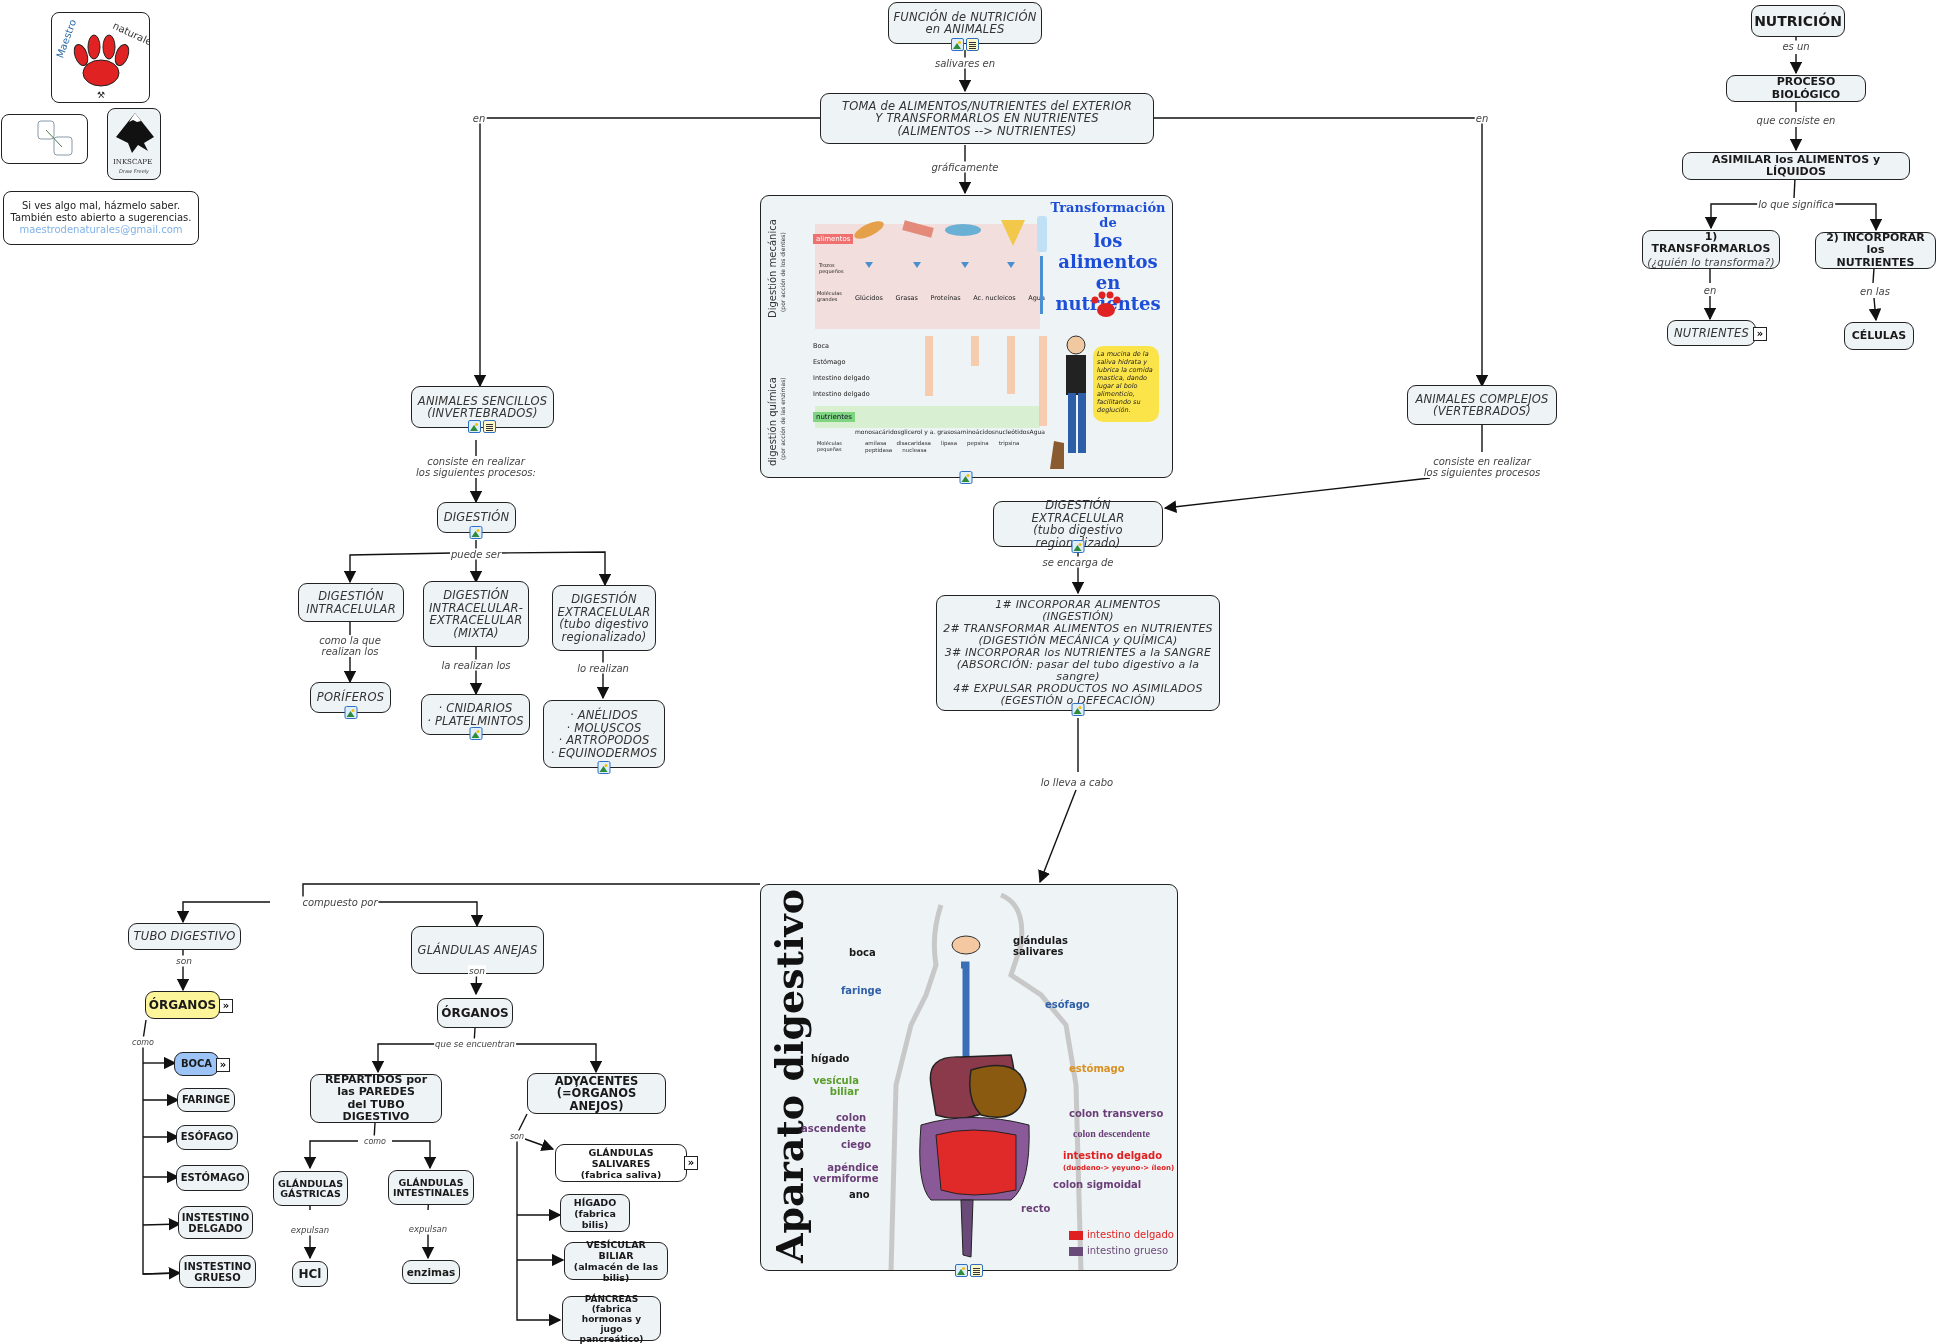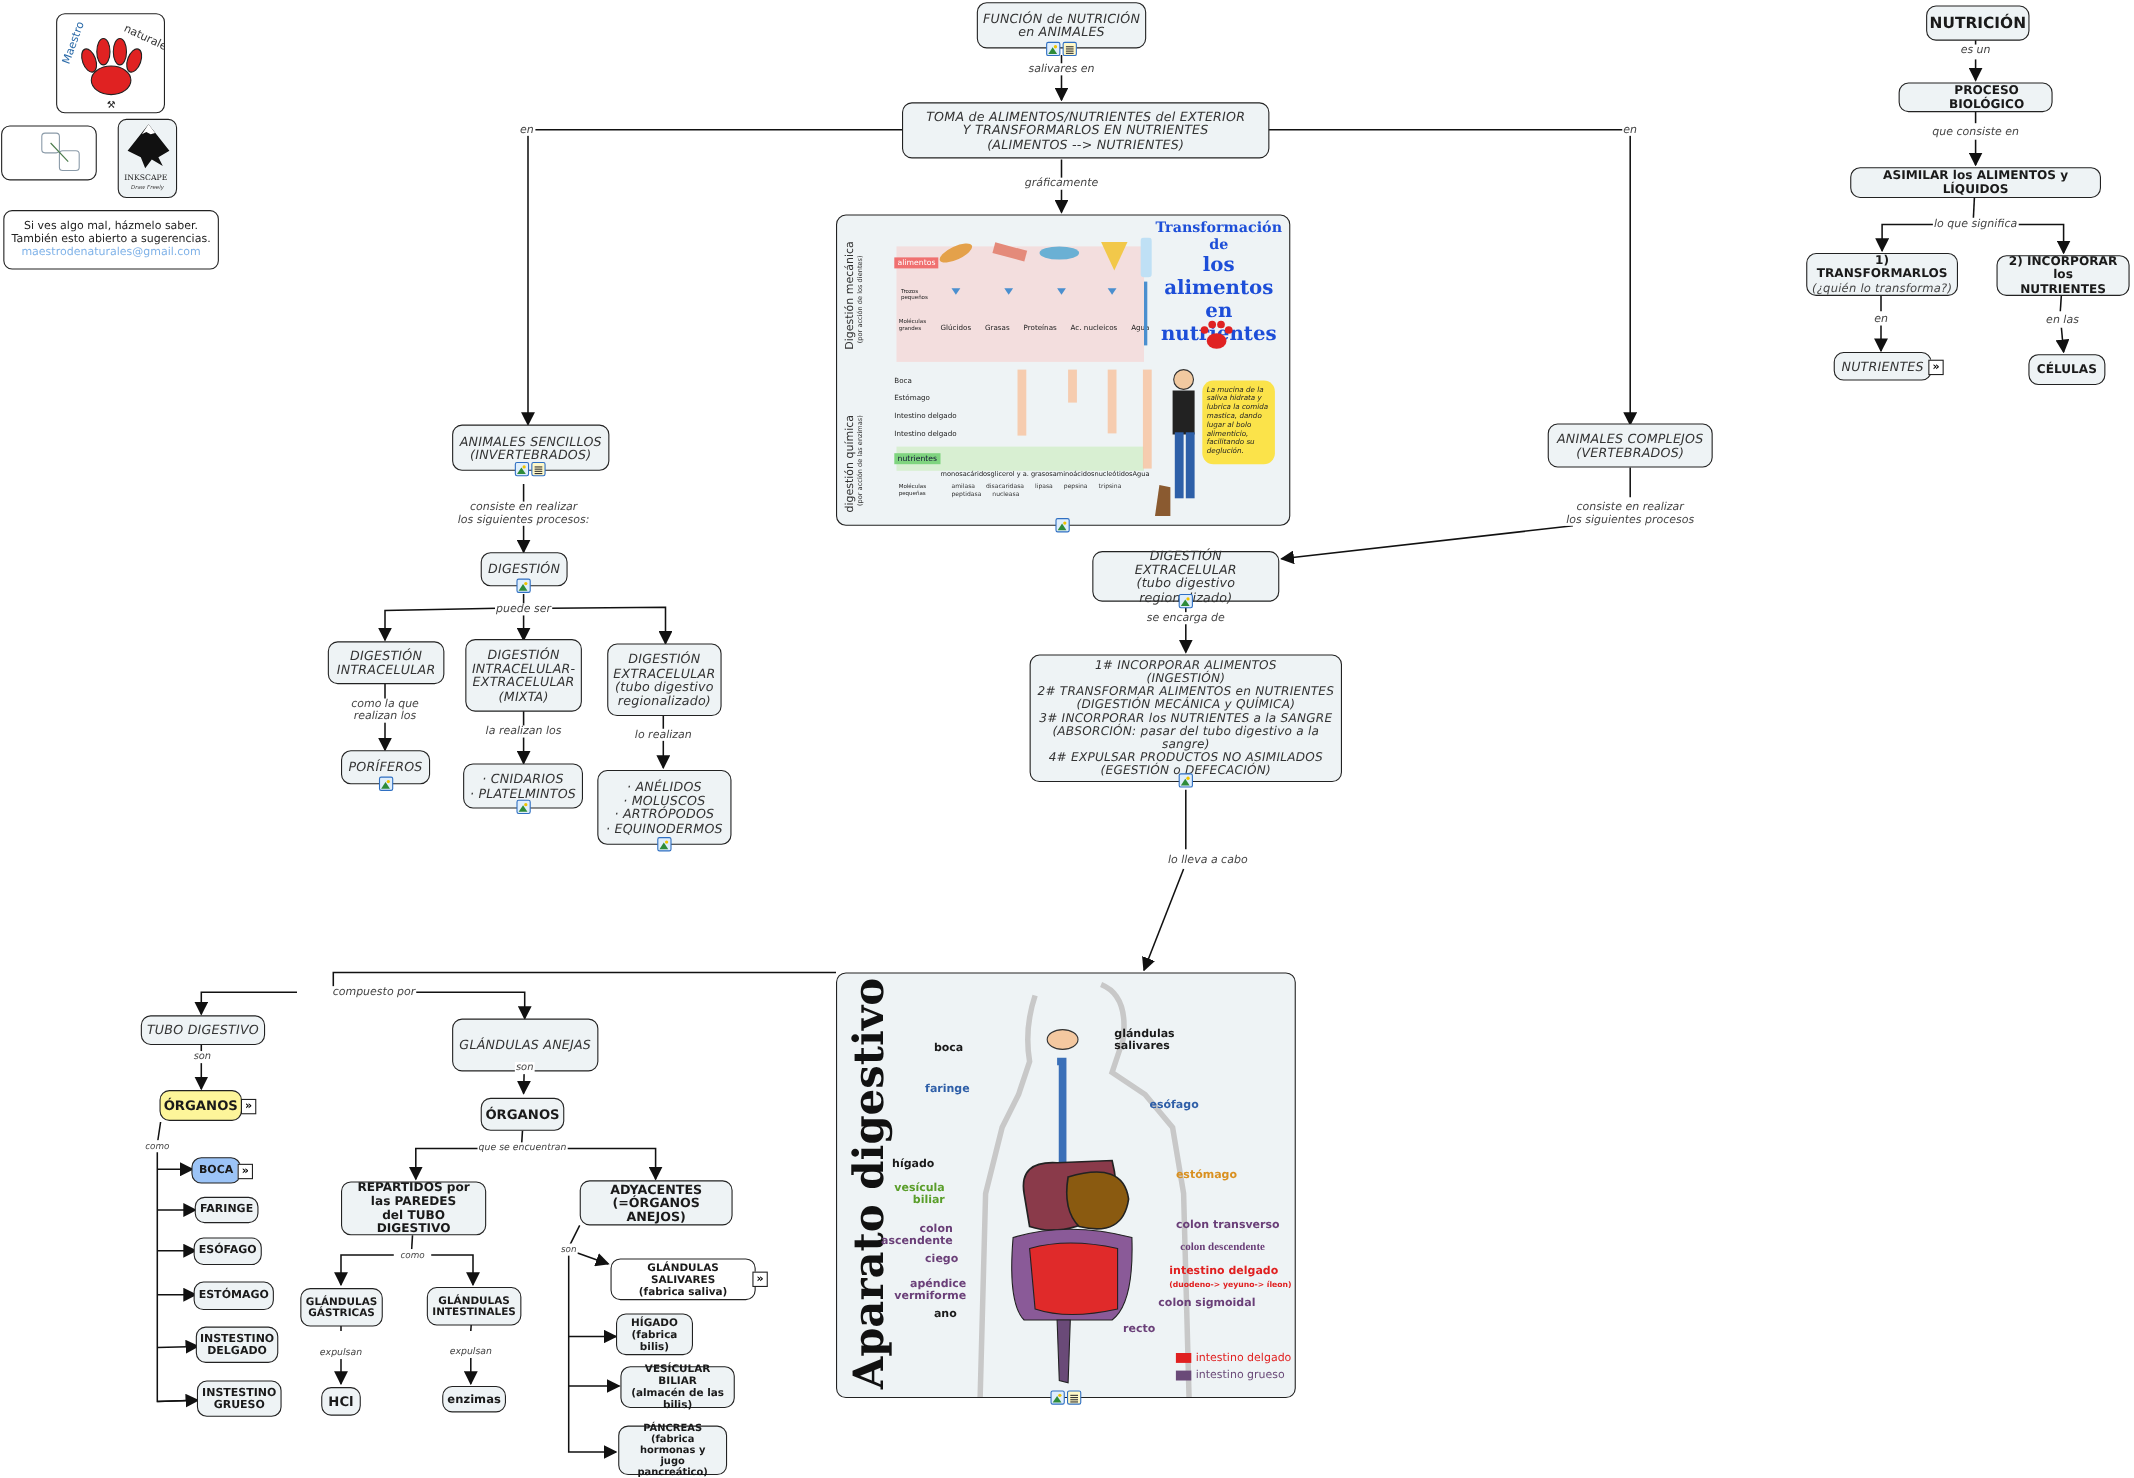--- a/index.html
+++ b/index.html
@@ -298,21 +298,21 @@
 (INGESTIÓN)
 2# TRANSFORMAR ALIMENTOS en NUTRIENTES
 (DIGESTIÓN MECÁNICA y QUÍMICA)
 3# INCORPORAR los NUTRIENTES a la SANGRE
 (ABSORCIÓN: pasar del tubo digestivo a la sangre)
 4# EXPULSAR PRODUCTOS NO ASIMILADOS
 (EGESTIÓN o DEFECACIÓN)</div>
 <div class="icons" style="left:1078px;top:703px;">
     <span class="ic img"></span>
   </div>
-<div class="lbl" style="left:1077px;top:782px;margin-left:21px;">lo lleva a cabo</div>
+<div class="lbl" style="left:1077px;top:782px;">lo lleva a cabo</div>
 
 <div class="panel" style="left:760px;top:884px;width:418px;height:387px;">
   <div class="vtext" style="left:6px;top:378px;font-family:'DejaVu Serif',serif;font-weight:bold;font-size:38px;color:#111;">Aparato digestivo</div>
   <svg style="position:absolute;left:110px;top:0;" width="280" height="387" viewBox="0 0 280 387">
     <path d="M70,20 Q60,50 65,80 L55,110 L40,140 L25,200 L20,387 M130,10 Q155,20 150,60 L140,90 L170,110 L195,140 L205,200 L210,387" stroke="#c8c8c8" stroke-width="5" fill="none"></path>
     <ellipse cx="95" cy="60" rx="14" ry="9" fill="#f4c8a0" stroke="#333"></ellipse>
     <path d="M90,80 L95,80 L95,200" stroke="#3a6fb8" stroke-width="7" fill="none"></path>
     <path d="M60,200 Q55,170 90,172 L140,170 Q150,210 130,220 Q95,240 65,230 z" fill="#8a3a4a" stroke="#222" stroke-width="1.5"></path>
     <path d="M100,185 Q150,170 155,205 Q150,240 110,230 Q95,215 100,185z" fill="#8a5a10" stroke="#222" stroke-width="1.5"></path>
     <path d="M50,240 Q45,300 60,315 L140,315 Q160,300 158,240 Q100,225 50,240z" fill="#8a5a98" stroke="#222"></path>

